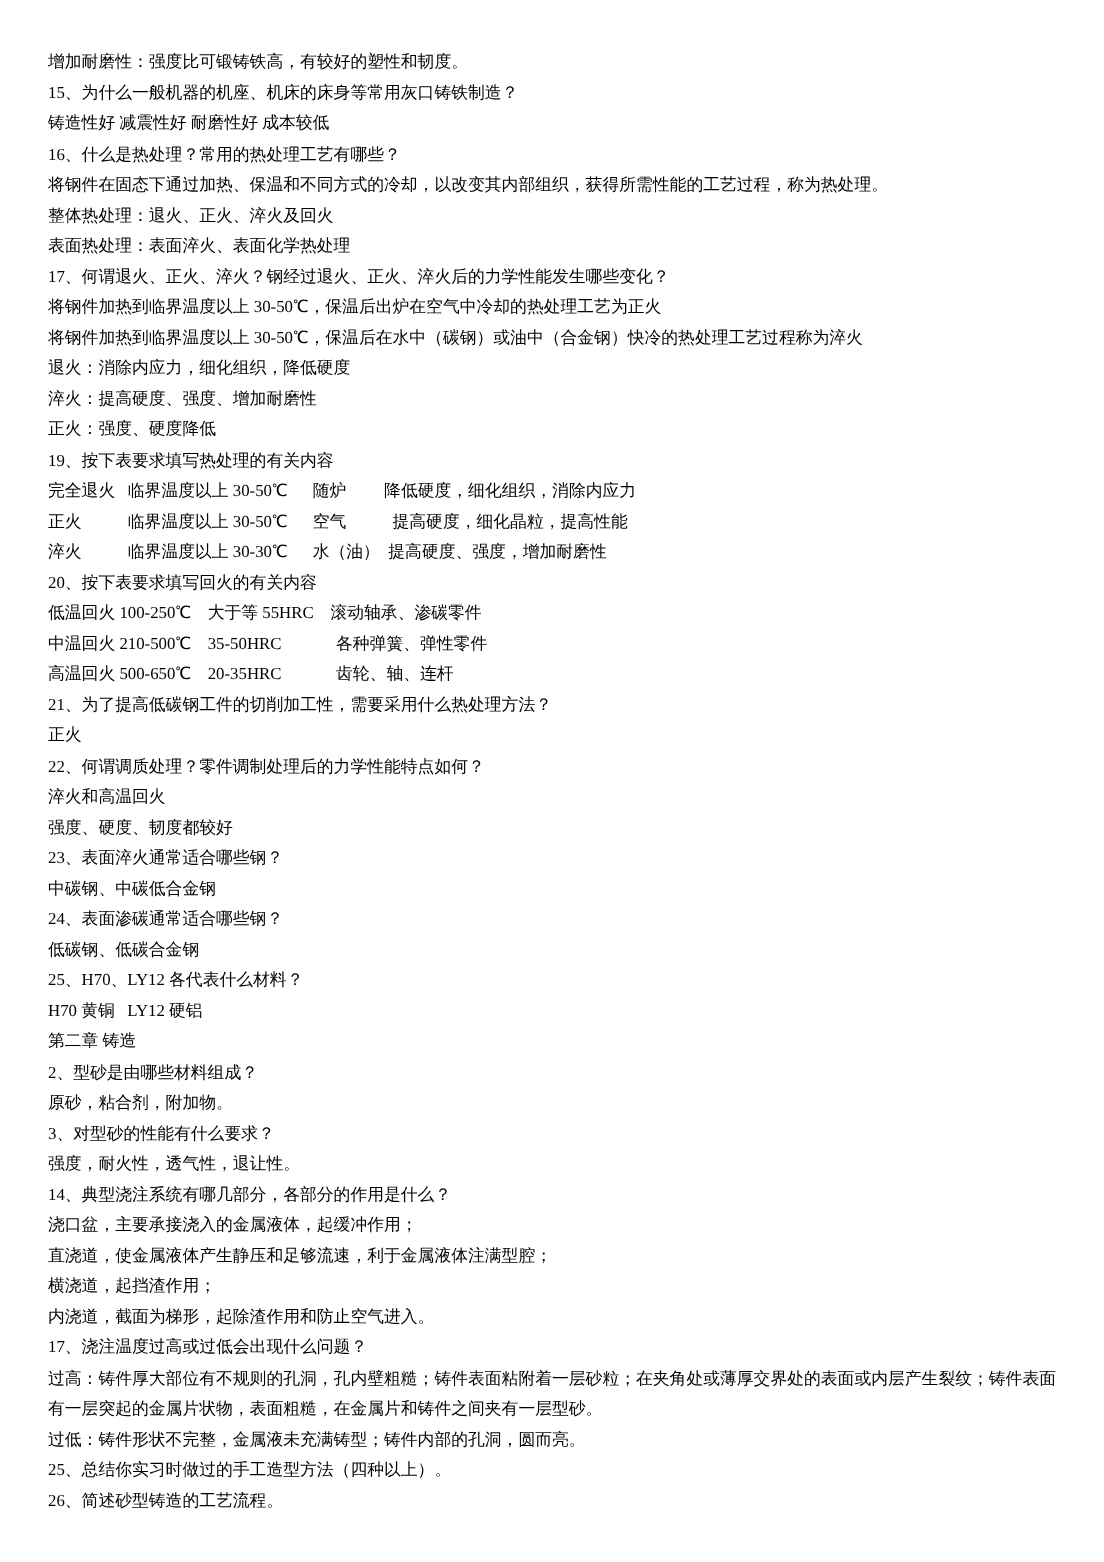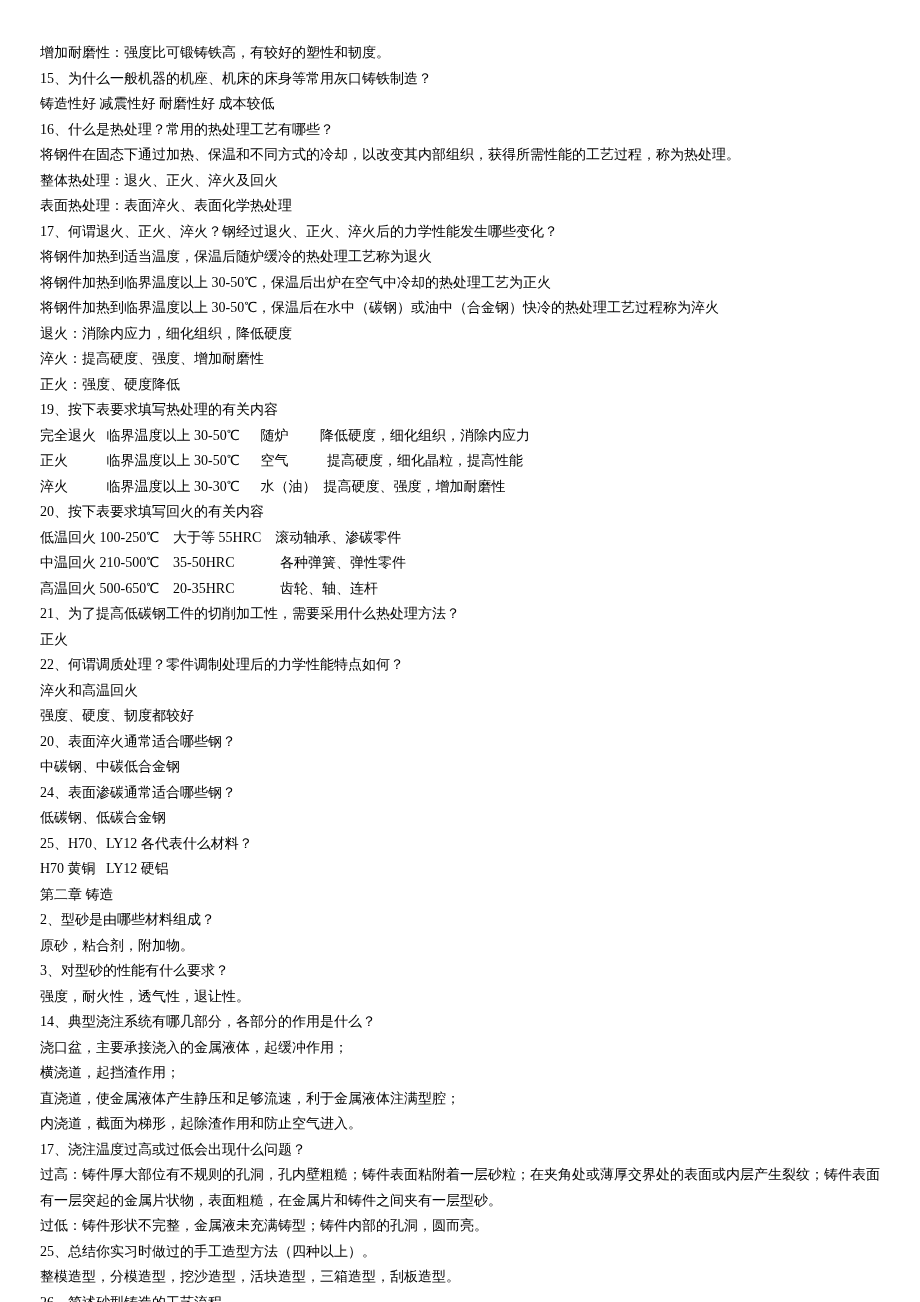--- a/index.html
+++ b/index.html
@@ -22,54 +22,52 @@
 
 <div id="content">
     <div class="line">增加耐磨性：强度比可锻铸铁高，有较好的塑性和韧度。</div>
     <div class="line">15、为什么一般机器的机座、机床的床身等常用灰口铸铁制造？</div>
     <div class="line">铸造性好 减震性好 耐磨性好 成本较低</div>
     <div class="line">16、什么是热处理？常用的热处理工艺有哪些？</div>
     <div class="line">将钢件在固态下通过加热、保温和不同方式的冷却，以改变其内部组织，获得所需性能的工艺过程，称为热处理。</div>
     <div class="line">整体热处理：退火、正火、淬火及回火</div>
     <div class="line">表面热处理：表面淬火、表面化学热处理</div>
     <div class="line">17、何谓退火、正火、淬火？钢经过退火、正火、淬火后的力学性能发生哪些变化？</div>
-    <div class="line">将钢件加热到适当温度，保温后随炉缓冷的热处理工艺称为退火</div>
     <div class="line">将钢件加热到临界温度以上 30-50℃，保温后出炉在空气中冷却的热处理工艺为正火</div>
     <div class="line">将钢件加热到临界温度以上 30-50℃，保温后在水中（碳钢）或油中（合金钢）快冷的热处理工艺过程称为淬火</div>
     <div class="line">退火：消除内应力，细化组织，降低硬度</div>
     <div class="line">淬火：提高硬度、强度、增加耐磨性</div>
     <div class="line">正火：强度、硬度降低</div>
     <div class="line">19、按下表要求填写热处理的有关内容</div>
     <div class="line">完全退火   临界温度以上 30-50℃      随炉         降低硬度，细化组织，消除内应力</div>
     <div class="line">正火           临界温度以上 30-50℃      空气           提高硬度，细化晶粒，提高性能</div>
     <div class="line">淬火           临界温度以上 30-30℃      水（油）  提高硬度、强度，增加耐磨性</div>
     <div class="line">20、按下表要求填写回火的有关内容</div>
     <div class="line">低温回火 100-250℃    大于等 55HRC    滚动轴承、渗碳零件</div>
     <div class="line">中温回火 210-500℃    35-50HRC             各种弹簧、弹性零件</div>
     <div class="line">高温回火 500-650℃    20-35HRC             齿轮、轴、连杆</div>
     <div class="line">21、为了提高低碳钢工件的切削加工性，需要采用什么热处理方法？</div>
     <div class="line">正火</div>
     <div class="line">22、何谓调质处理？零件调制处理后的力学性能特点如何？</div>
     <div class="line">淬火和高温回火</div>
     <div class="line">强度、硬度、韧度都较好</div>
-    <div class="line">20、表面淬火通常适合哪些钢？</div>
+    <div class="line">23、表面淬火通常适合哪些钢？</div>
     <div class="line">中碳钢、中碳低合金钢</div>
     <div class="line">24、表面渗碳通常适合哪些钢？</div>
     <div class="line">低碳钢、低碳合金钢</div>
     <div class="line">25、H70、LY12 各代表什么材料？</div>
     <div class="line">H70 黄铜   LY12 硬铝</div>
     <div class="line">第二章 铸造</div>
     <div class="line">2、型砂是由哪些材料组成？</div>
     <div class="line">原砂，粘合剂，附加物。</div>
     <div class="line">3、对型砂的性能有什么要求？</div>
     <div class="line">强度，耐火性，透气性，退让性。</div>
     <div class="line">14、典型浇注系统有哪几部分，各部分的作用是什么？</div>
     <div class="line">浇口盆，主要承接浇入的金属液体，起缓冲作用；</div>
+    <div class="line">直浇道，使金属液体产生静压和足够流速，利于金属液体注满型腔；</div>
     <div class="line">横浇道，起挡渣作用；</div>
-    <div class="line">直浇道，使金属液体产生静压和足够流速，利于金属液体注满型腔；</div>
     <div class="line">内浇道，截面为梯形，起除渣作用和防止空气进入。</div>
     <div class="line">17、浇注温度过高或过低会出现什么问题？</div>
     <div class="line">过高：铸件厚大部位有不规则的孔洞，孔内壁粗糙；铸件表面粘附着一层砂粒；在夹角处或薄厚交界处的表面或内层产生裂纹；铸件表面有一层突起的金属片状物，表面粗糙，在金属片和铸件之间夹有一层型砂。</div>
     <div class="line">过低：铸件形状不完整，金属液未充满铸型；铸件内部的孔洞，圆而亮。</div>
     <div class="line">25、总结你实习时做过的手工造型方法（四种以上）。</div>
-    <div class="line">整模造型，分模造型，挖沙造型，活块造型，三箱造型，刮板造型。</div>
     <div class="line">26、简述砂型铸造的工艺流程。</div>
   </div>
 
 </body></html>

